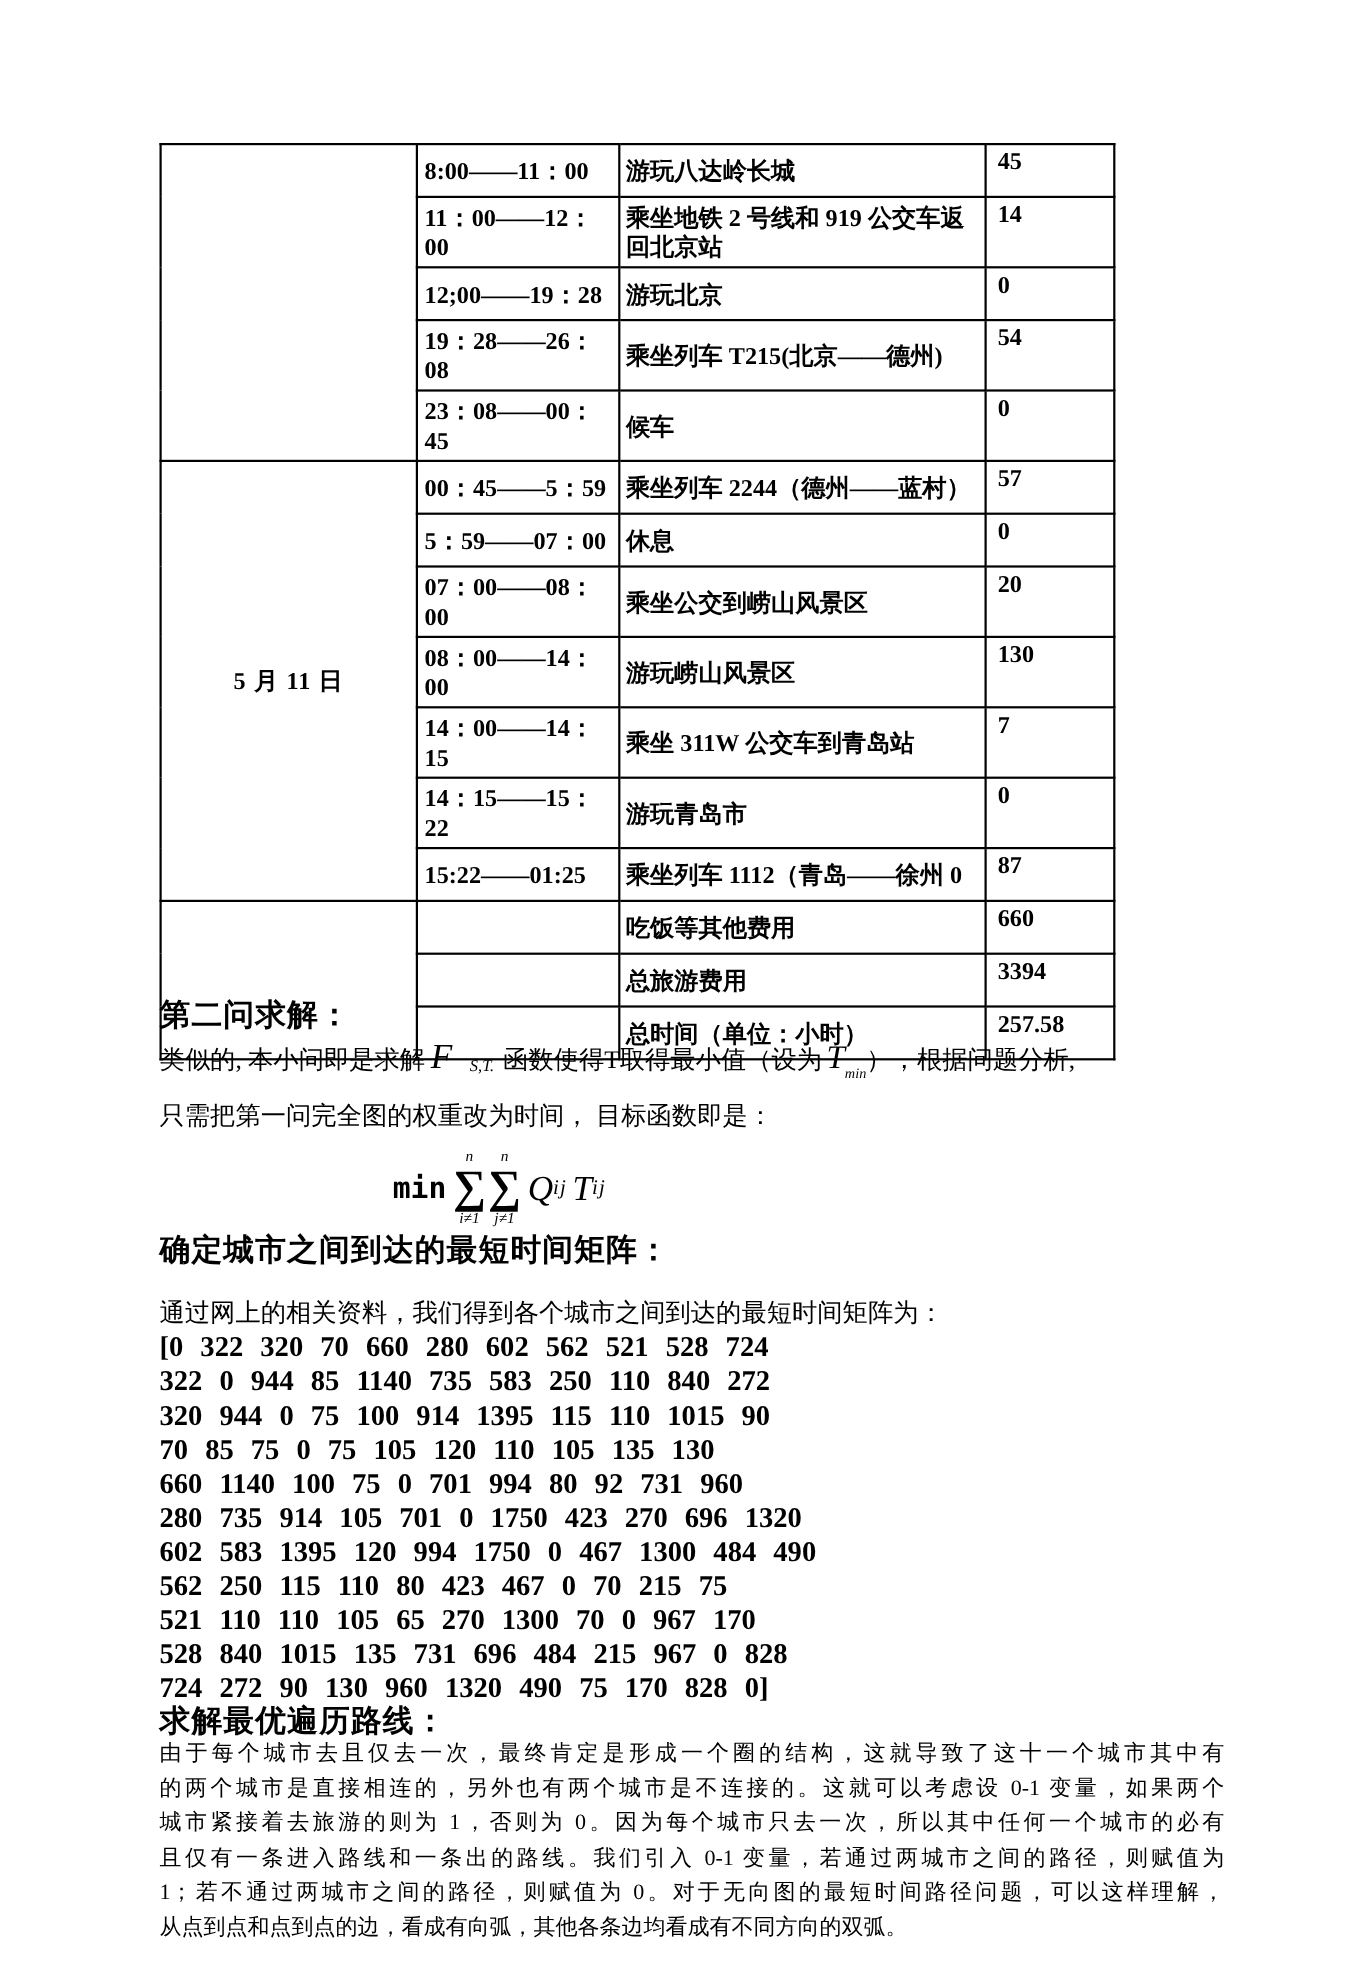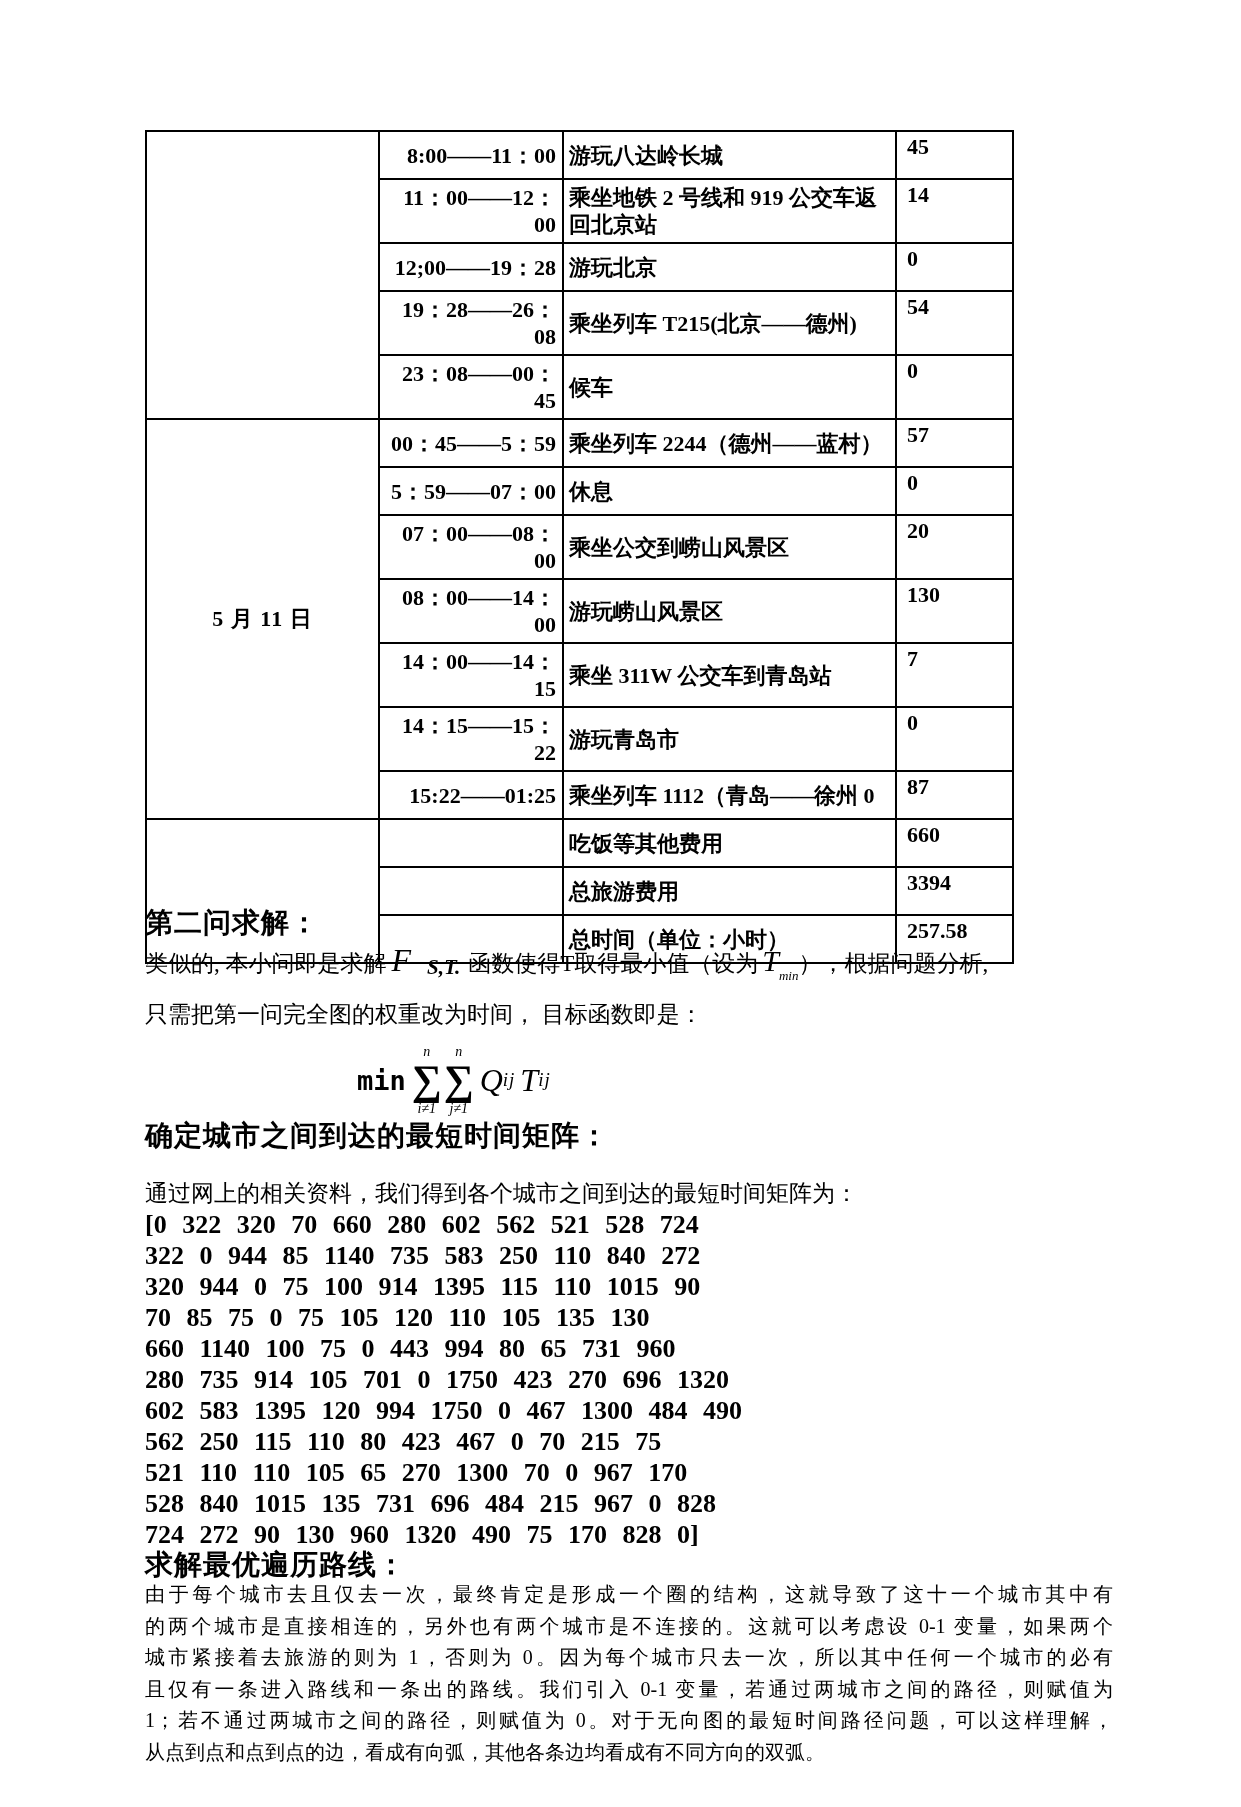--- a/index.html
+++ b/index.html
@@ -4,33 +4,33 @@
 <style>
   html,body{margin:0;padding:0;background:#fff;}
   .page{position:relative;width:1241px;height:1807px;background:#ffffff;overflow:hidden;
         font-family:"Liberation Serif","DejaVu Serif",serif;color:#000;}
 
   
   table.itin{position:absolute;left:145px;top:130px;width:867px;border-collapse:collapse;
              table-layout:fixed;font-weight:bold;font-size:22px;color:#000;}
   table.itin td{border:2px solid #000;overflow:hidden;}
   td.date-cell{text-align:center;vertical-align:middle;letter-spacing:1px;margin-left:44px;}
-  td.time-cell{text-align:right;vertical-align:middle;line-height:27px;padding:4px 6px;height:38px;}
+  td.time-cell{text-align:left;vertical-align:middle;line-height:27px;padding:4px 6px;height:38px;}
   td.activity-cell{text-align:left;vertical-align:middle;line-height:27px;padding:4px 5px;}
   td.cost-cell{vertical-align:top;text-align:left;padding:2px 4px 0 10px;line-height:26px;}
 
   
   .textcol{position:absolute;left:145px;top:908px;width:968px;font-size:23px;}
   .h-bold{font-family:"Liberation Sans","DejaVu Sans",sans-serif;font-weight:bold;
           font-size:28px;line-height:29px;letter-spacing:1px;}
   .para1{line-height:46px;white-space:nowrap;}
   .para2{line-height:32px;}
 
   .m-f{font-style:italic;font-size:32px;padding:0 16px 0 5px;}
-  .m-st{font-style:italic;font-size:21px;vertical-align:-3px;padding-right:8px;font-weight:bold;}
+  .m-st{font-style:italic;font-size:15px;vertical-align:-3px;padding-right:8px;}
   .m-t{font-style:italic;font-size:30px;padding-left:4px;}
   .m-sub{font-size:13px;font-style:italic;vertical-align:-9px;}
 
   
   .formula{margin:8px 0 0 212px;height:82px;display:flex;align-items:center;}
   .f-min{font-family:"DejaVu Sans Mono","Liberation Mono",monospace;font-weight:bold;
          font-size:27px;margin-right:5px;}
   .f-sigma{display:inline-flex;flex-direction:column;align-items:center;margin:0 1px;}
   .f-sigma .lim{font-style:italic;font-size:14px;line-height:15px;}
   .f-sigma .sg{font-size:42px;line-height:42px;font-weight:bold;}
@@ -169,21 +169,21 @@
 
     <div class="h-bold">确定城市之间到达的最短时间矩阵：</div>
 
     <div class="matrix-intro">通过网上的相关资料，我们得到各个城市之间到达的最短时间矩阵为：</div>
 
     <div>
         <div class="matrix-line">[0 322 320 70 660 280 602 562 521 528 724</div>
         <div class="matrix-line">322 0 944 85 1140 735 583 250 110 840 272</div>
         <div class="matrix-line">320 944 0 75 100 914 1395 115 110 1015 90</div>
         <div class="matrix-line">70 85 75 0 75 105 120 110 105 135 130</div>
-        <div class="matrix-line">660 1140 100 75 0 443 994 80 65 731 960</div>
+        <div class="matrix-line">660 1140 100 75 0 701 994 80 92 731 960</div>
         <div class="matrix-line">280 735 914 105 701 0 1750 423 270 696 1320</div>
         <div class="matrix-line">602 583 1395 120 994 1750 0 467 1300 484 490</div>
         <div class="matrix-line">562 250 115 110 80 423 467 0 70 215 75</div>
         <div class="matrix-line">521 110 110 105 65 270 1300 70 0 967 170</div>
         <div class="matrix-line">528 840 1015 135 731 696 484 215 967 0 828</div>
         <div class="matrix-line">724 272 90 130 960 1320 490 75 170 828 0]</div>
       </div>
 
     <div class="h-bold">求解最优遍历路线：</div>
 

